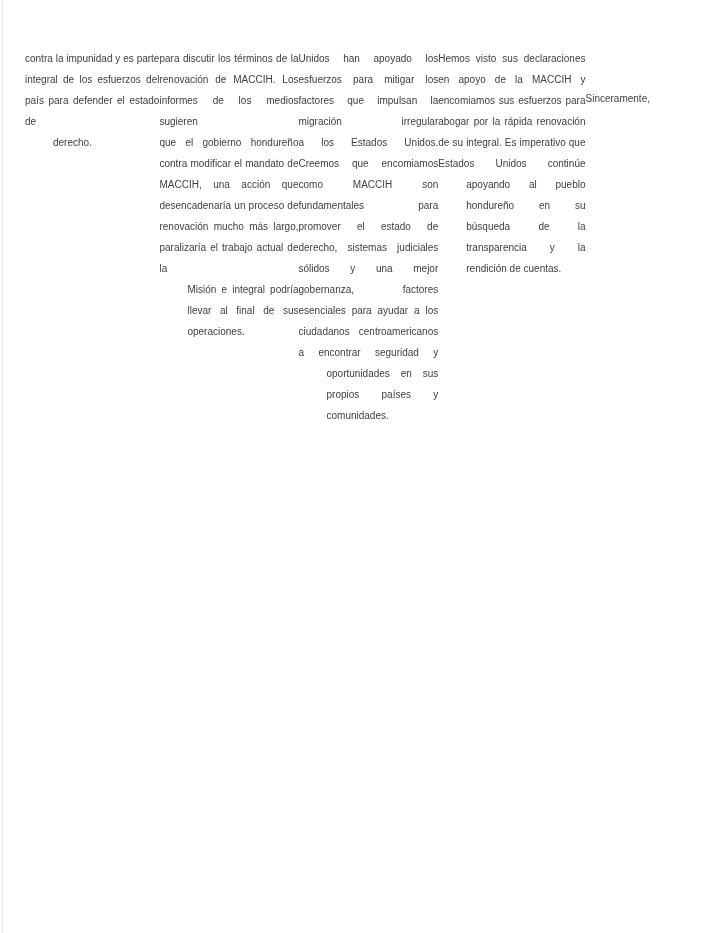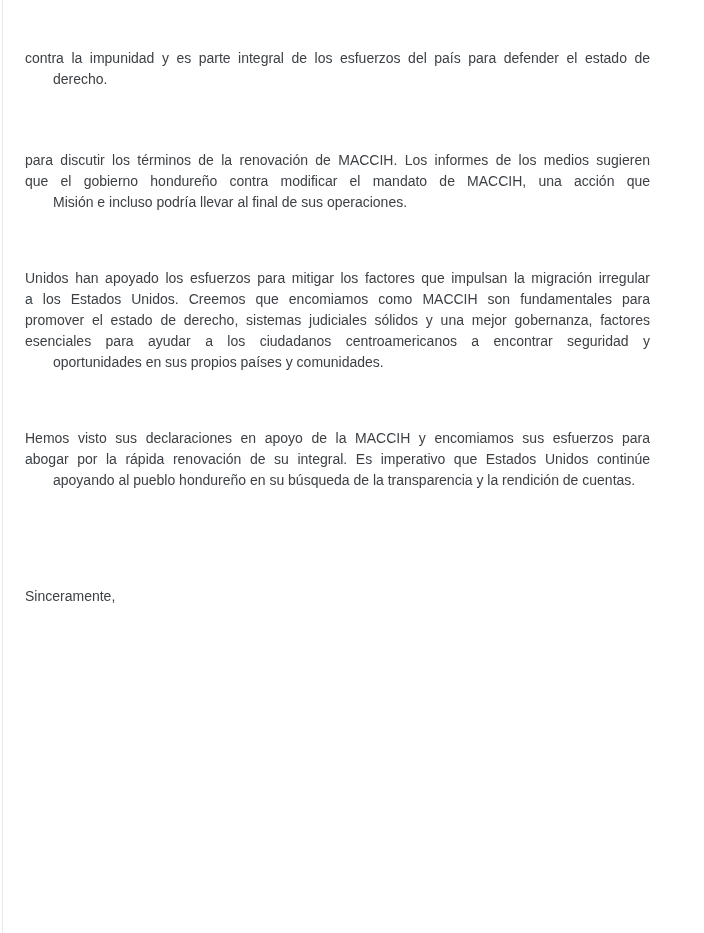--- a/index.html
+++ b/index.html
@@ -26,24 +26,24 @@
     width: 1px;
     height: 933px;
     background: #e9e9e9;
   }
   .content {
     position: absolute;
     left: 25px;
     top: 48px;
     width: 625px;
     color: #3d4145;
-    font-size: 14px;
+    font-size: 10px;
     line-height: 21px;
     display: flex;
-    flex-direction: column;
+    flex-direction: row;
   }
   .para {
     margin: 0 0 55px 0;
   }
   .para:first-child {
     margin-bottom: 60px;
   }
   .line {
     text-align: justify;
     text-align-last: justify;
@@ -64,21 +64,22 @@
 <div class="page">
   <div class="page-edge" style="background: rgb(233, 233, 233);"></div>
   <div class="content" style="color: rgb(61, 65, 69);">
     <div class="para">
         <div class="line">contra la impunidad y es parte integral de los esfuerzos del país para defender el estado de</div>
         <div class="line last">derecho.</div>
       </div>
       <div class="para">
         <div class="line">para discutir los términos de la renovación de MACCIH. Los informes de los medios sugieren</div>
         <div class="line">que el gobierno hondureño contra modificar el mandato de MACCIH, una acción que</div>
-        <div class="line last">Misión e incluso podría llevar al final de sus operaciones.</div>
+        <div class="line">desencadenaría un proceso de renovación mucho más largo, paralizaría el trabajo actual de la</div>
+        <div class="line last">Misión e integral podría llevar al final de sus operaciones.</div>
       </div>
       <div class="para">
         <div class="line">Unidos han apoyado los esfuerzos para mitigar los factores que impulsan la migración irregular</div>
         <div class="line">a los Estados Unidos. Creemos que encomiamos como MACCIH son fundamentales para</div>
         <div class="line">promover el estado de derecho, sistemas judiciales sólidos y una mejor gobernanza, factores</div>
         <div class="line">esenciales para ayudar a los ciudadanos centroamericanos a encontrar seguridad y</div>
         <div class="line last">oportunidades en sus propios países y comunidades.</div>
       </div>
       <div class="para">
         <div class="line">Hemos visto sus declaraciones en apoyo de la MACCIH y encomiamos sus esfuerzos para</div>

